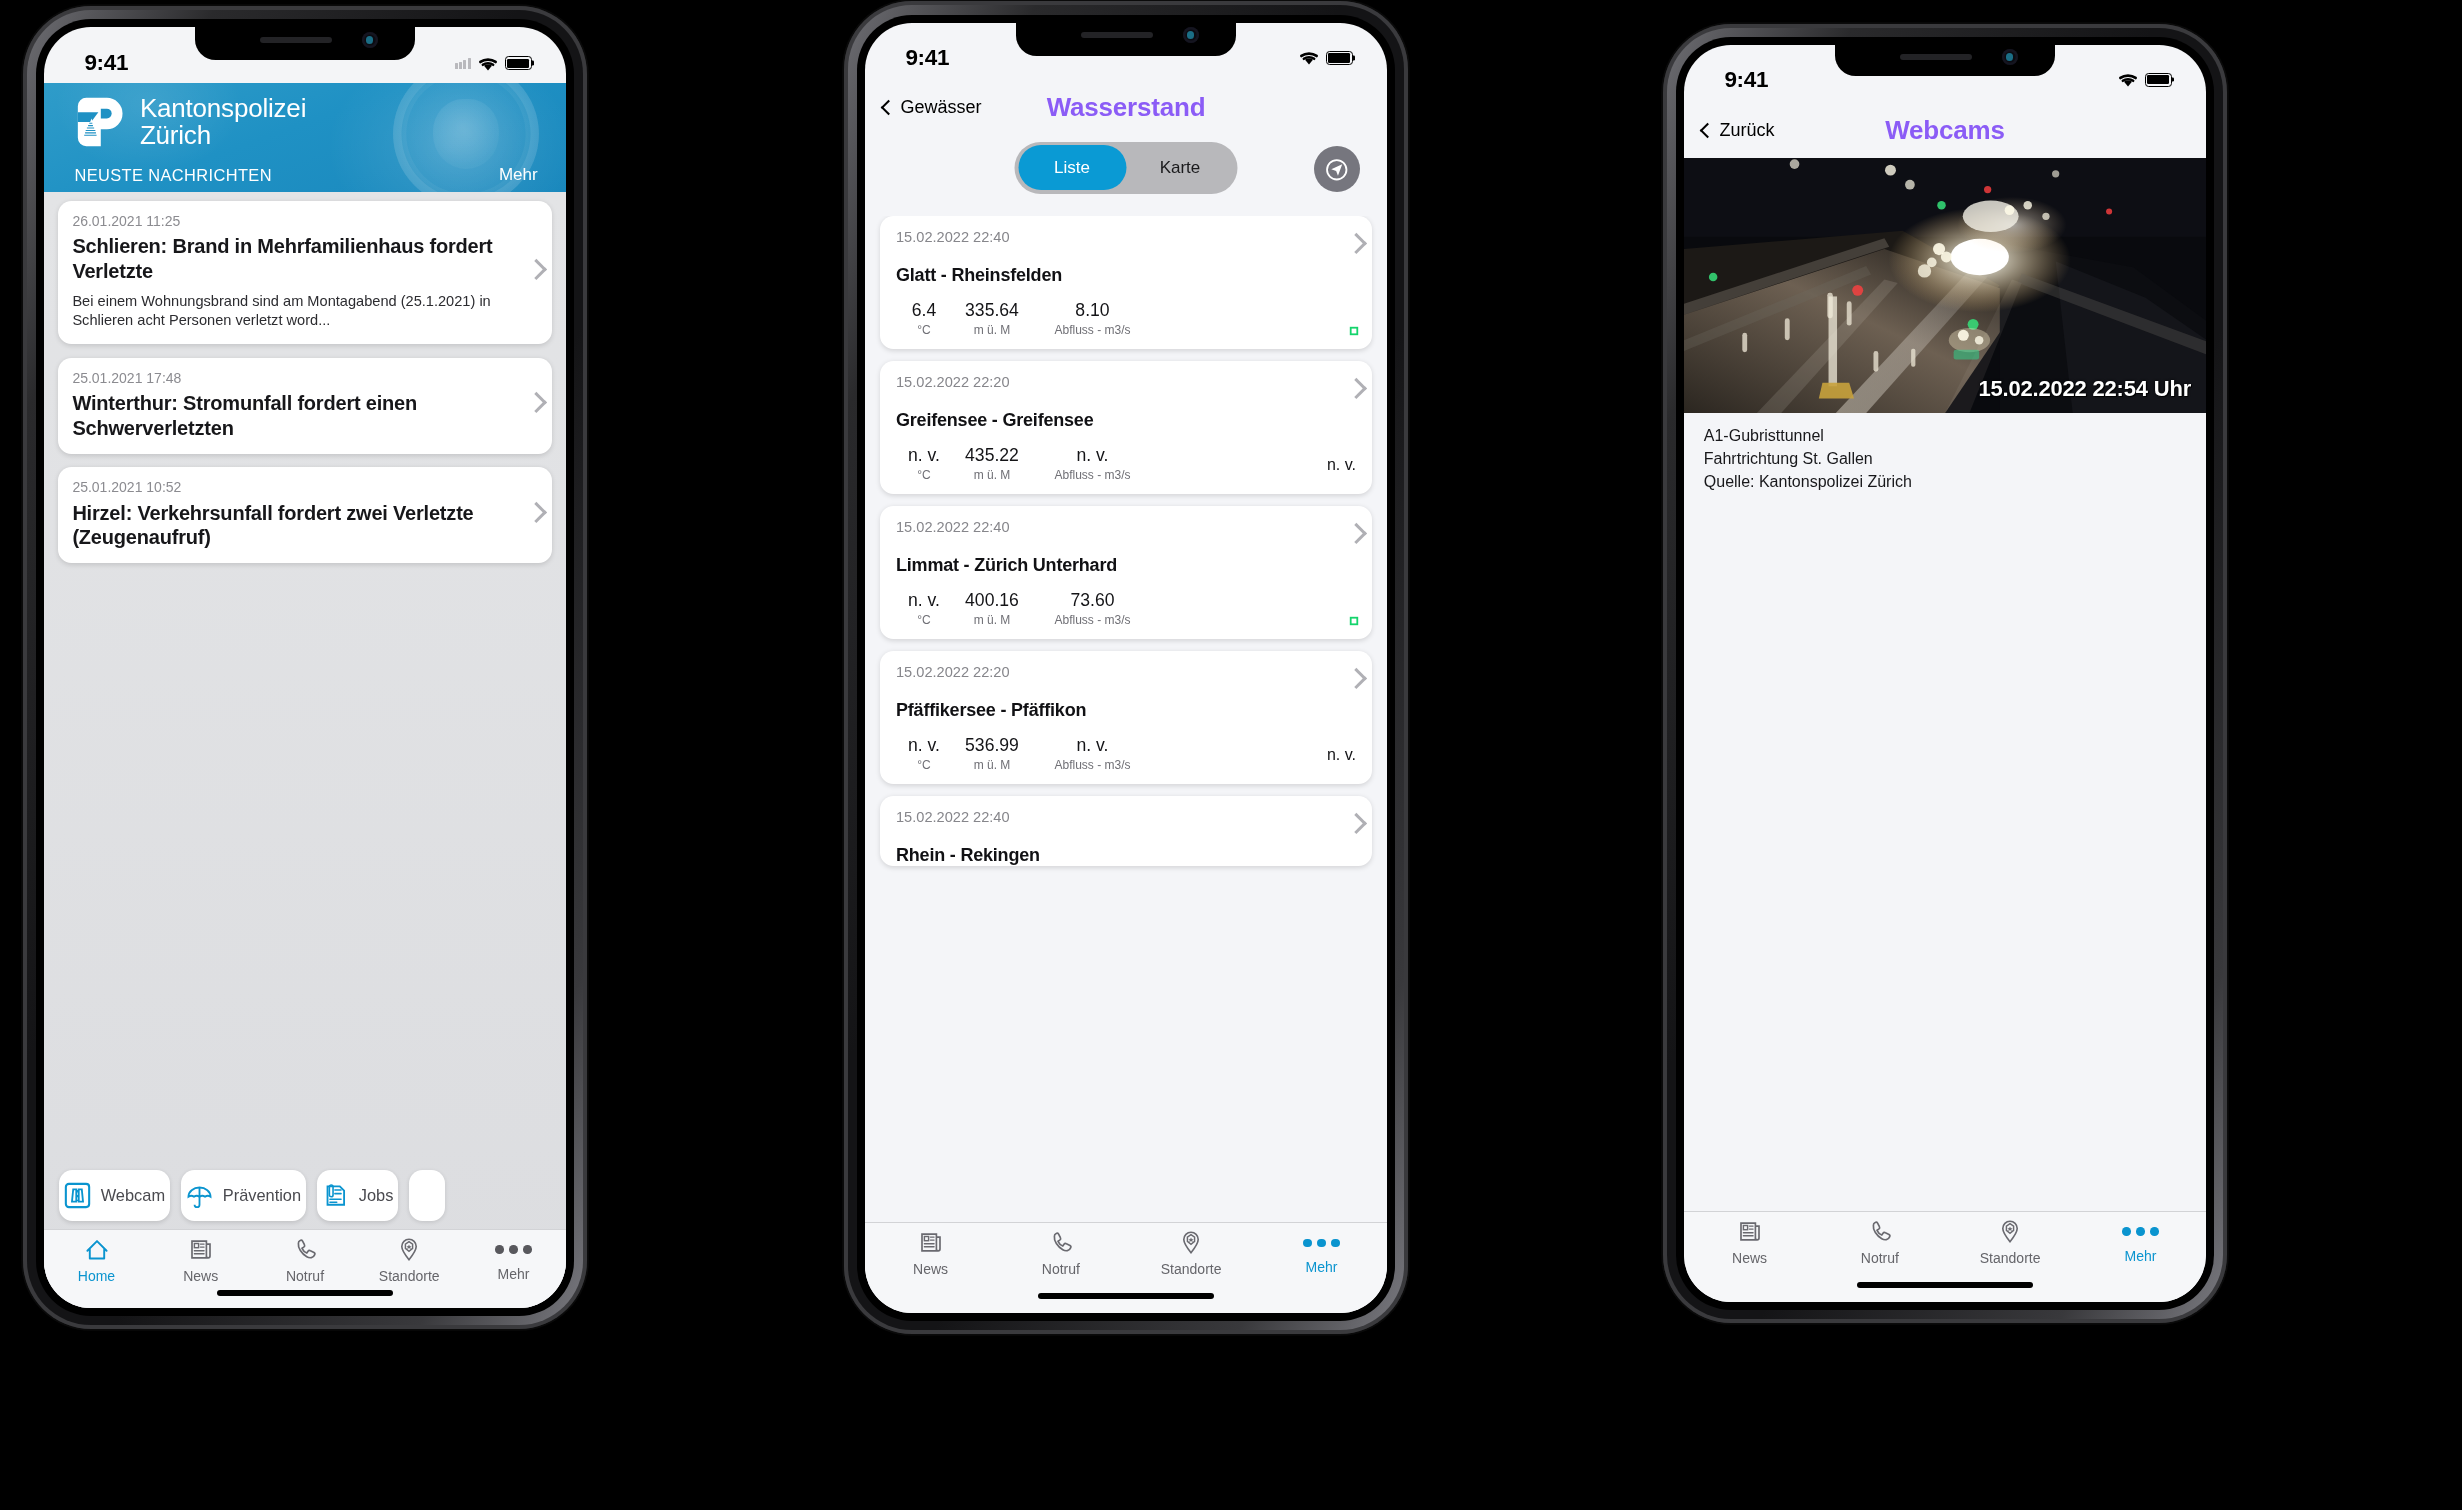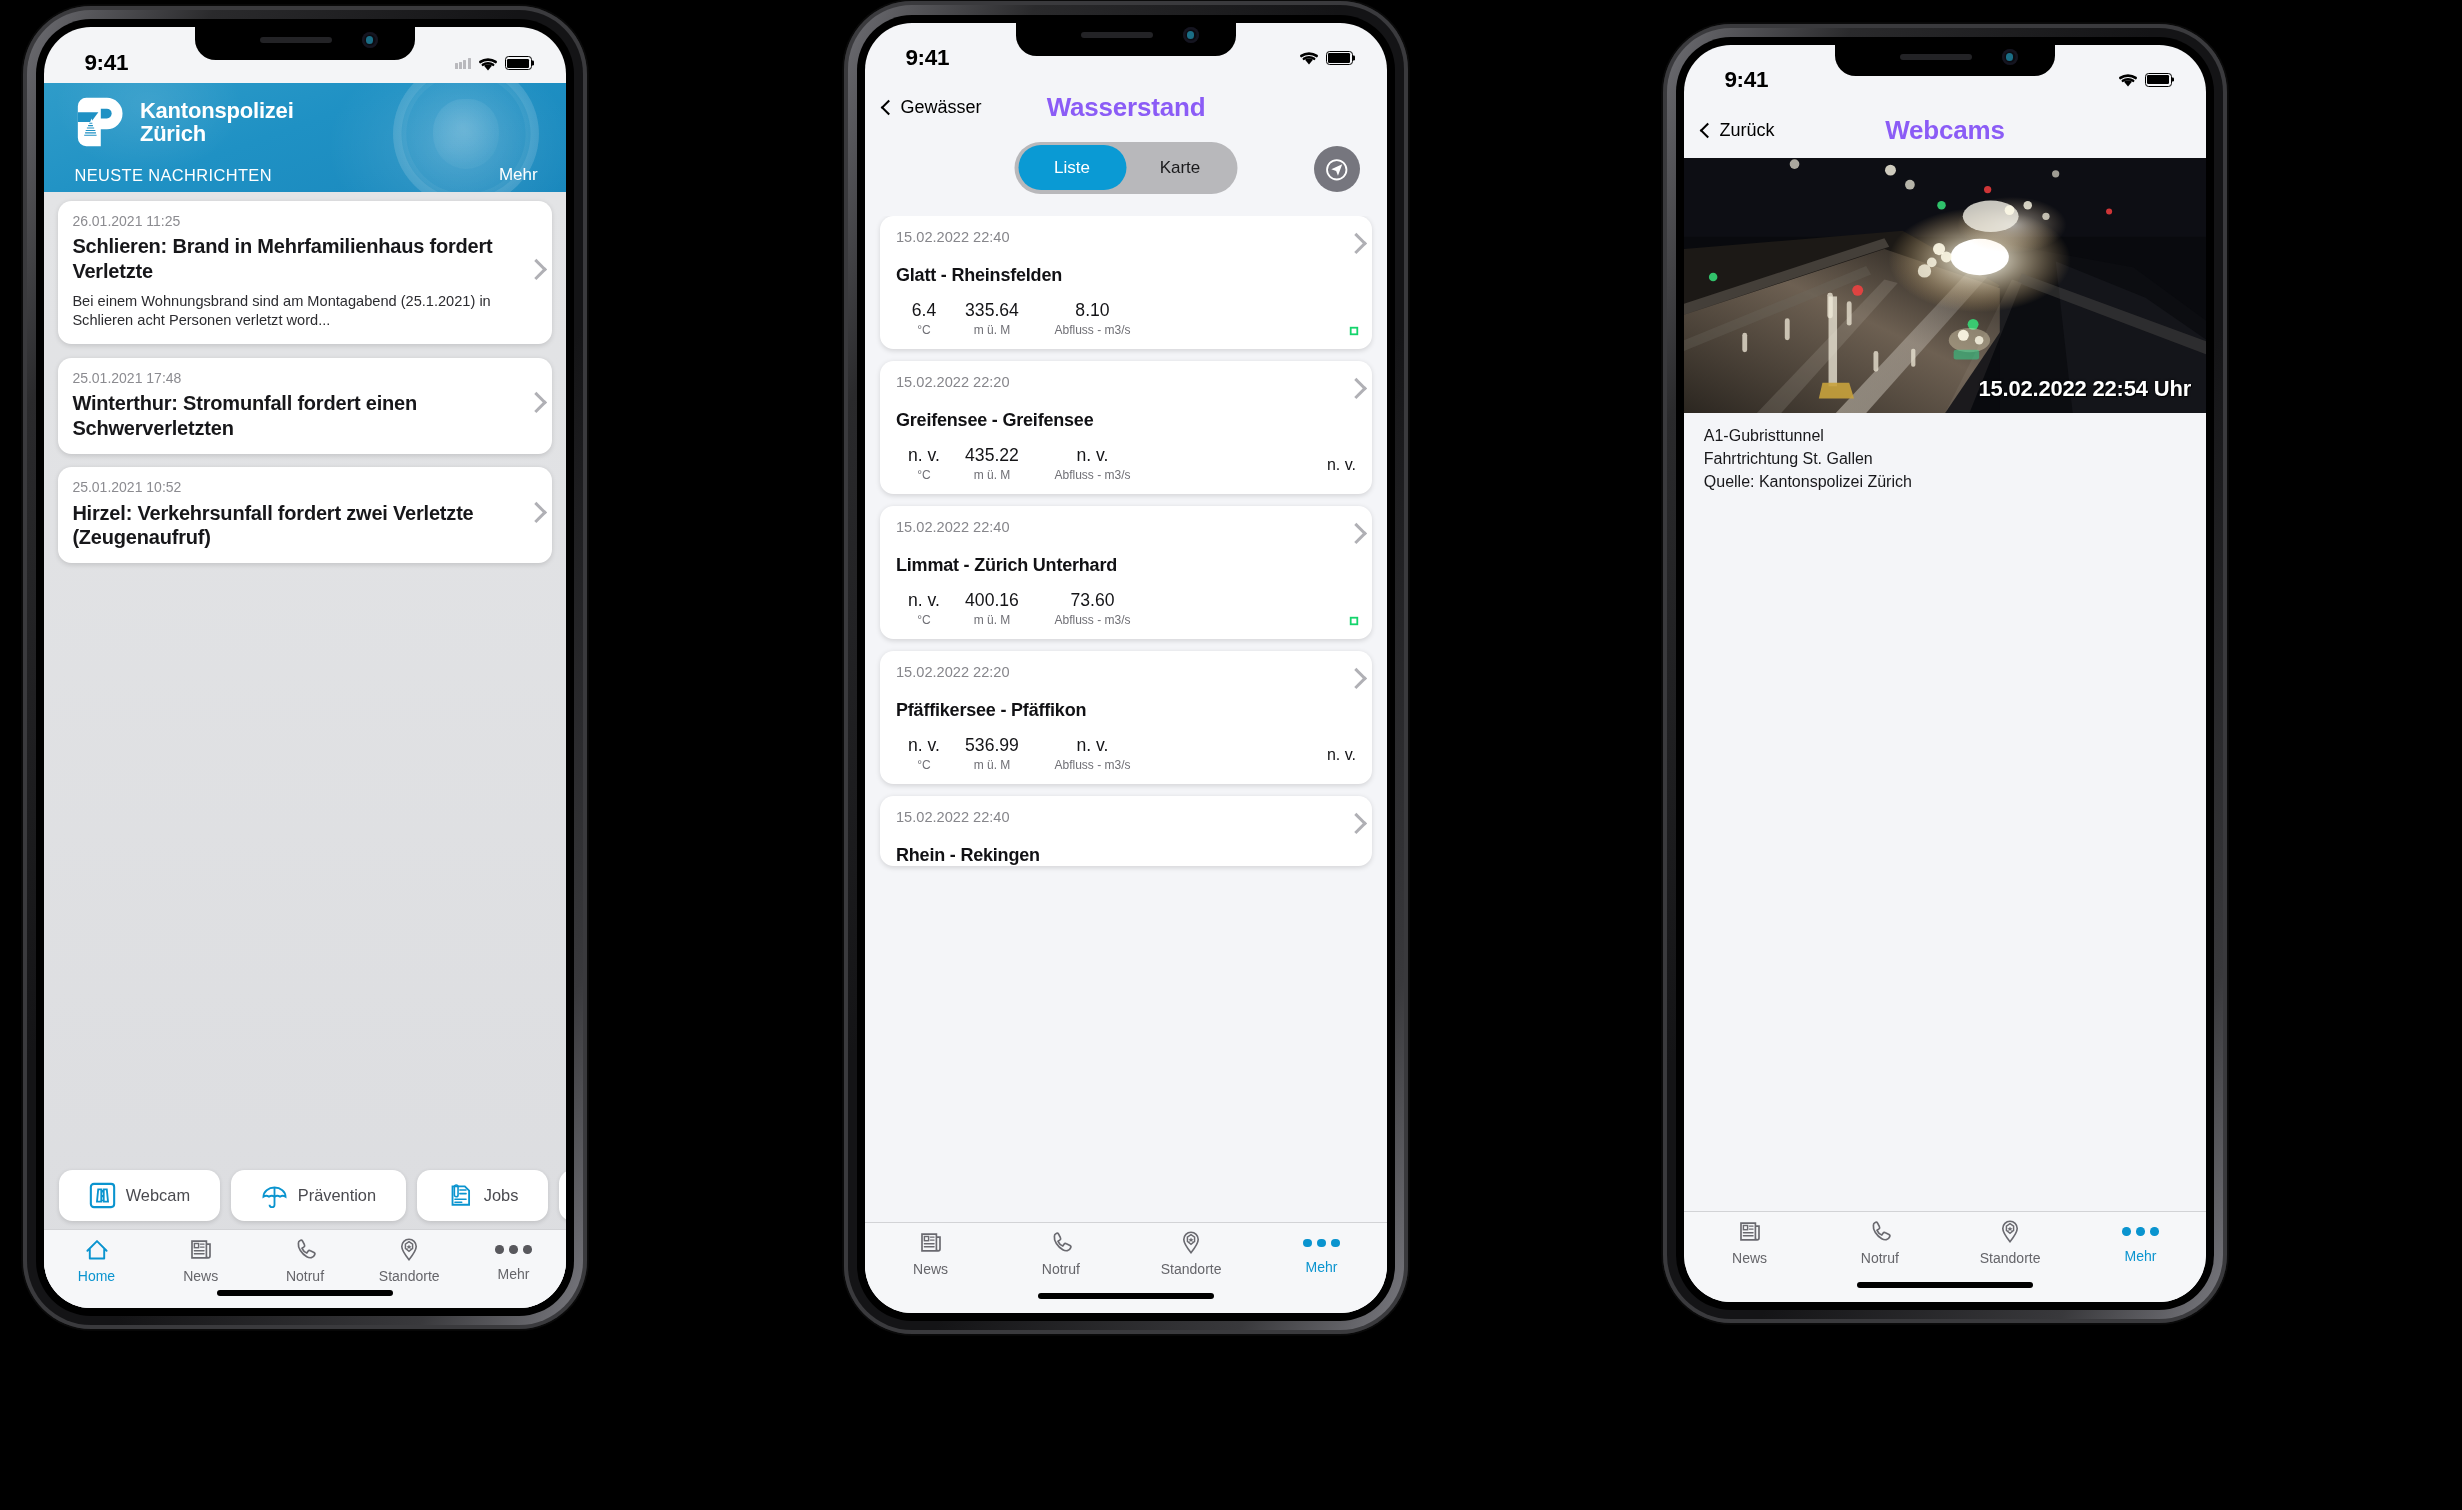--- a/index.html
+++ b/index.html
@@ -55,42 +55,42 @@
       linear-gradient(160deg,#2f9cc9 0%,#1f91c4 45%,#1a88bd 100%);
     overflow:hidden;}
   .crest{position:absolute;right:27px;top:-22px;width:146px;height:146px;border-radius:50%;
         background:radial-gradient(circle at 50% 50%, rgba(255,255,255,.14), rgba(255,255,255,.05) 60%, rgba(255,255,255,0) 72%);
         box-shadow:inset 0 0 0 8.5px rgba(255,255,255,.09), inset 0 0 0 13.4px rgba(255,255,255,.05);}
   .crest::after{content:"";position:absolute;left:50%;top:50%;transform:translate(-50%,-50%);
         width:66px;height:70px;border-radius:46% 46% 50% 50%;
         background:radial-gradient(circle at 45% 40%, rgba(255,255,255,.16), rgba(255,255,255,.04) 70%);}
   .logo-row{position:absolute;left:29px;top:11px;display:flex;align-items:center;gap:8.5px;}
   .logo-mark{width:58px;height:56px;position:relative;}
-  .logo-txt{color:#fff;font-weight:bold;line-height:1.06;font-size:22px;letter-spacing:-0.2px;}
+  .logo-txt{color:#fff;font-weight:normal;line-height:1.06;font-size:26px;letter-spacing:-0.2px;}
   .p1-subrow{position:absolute;left:30px;right:28px;bottom:7.3px;display:flex;
              align-items:center;justify-content:space-between;}
   .p1-sub{color:#fff;font-size:16.4px;letter-spacing:0.4px;}
   .p1-more{color:#fff;font-size:17px;}
 
   .p1-body{position:absolute;top:165px;left:0;right:0;bottom:0;
            background:linear-gradient(180deg,#e3e4e6 0%,#dcdde0 100%);overflow:hidden;}
   .news-list{position:absolute;top:0;left:0;right:0;bottom:144px;padding:8.5px 13.4px 0 13.4px;box-sizing:border-box;}
   .news-card{position:relative;background:#fff;border-radius:13.4px;margin-bottom:13.4px;
              padding:12px 44px 13.4px 14.6px;box-shadow:0 1.8px 5.5px rgba(0,0,0,.13);}
   .news-date{color:#8b8b90;font-size:14px;margin-bottom:5.5px;}
   .news-title{color:#17171a;font-size:20px;font-weight:bold;line-height:1.23;letter-spacing:-0.2px;}
   .news-text{color:#2c2c30;font-size:14.6px;line-height:1.33;margin-top:8.5px;}
   .chev{position:absolute;right:13.4px;top:50%;transform:translateY(-50%);
         width:11.5px;height:11.5px;border-right:3px solid #b0b0b5;border-top:3px solid #b0b0b5;
         transform-origin:center;rotate:45deg;margin-top:-5.5px;}
 
   .chips{position:absolute;left:0;right:0;bottom:79px;height:66px;display:flex;
          align-items:center;gap:11px;padding-left:14.6px;overflow:hidden;}
   .chip{flex:0 0 auto;height:51px;background:#fff;border-radius:13.4px;display:flex;
-        align-items:center;gap:9.7px;padding:0 30px;box-shadow:0 1.2px 4.2px rgba(0,0,0,.12);}
+        align-items:center;gap:9.7px;padding:0 5px;box-shadow:0 1.2px 4.2px rgba(0,0,0,.12);}
   .chip-lbl{color:#4a4a4f;font-size:16.4px;}
   .chip svg{display:block;}
 
   
   .tabbar{position:absolute;left:0;right:0;bottom:0;height:79px;background:#f6f7f9;
           border-top:1.2px solid #d2d3d6;display:flex;align-items:flex-start;
           justify-content:space-around;padding-top:8.5px;box-sizing:border-box;}
   .tab{display:flex;flex-direction:column;align-items:center;gap:4.9px;width:91px;}
   .tab-lbl{font-size:14px;color:#65656a;}
   .tab.active .tab-lbl{color:#0a94cf;}

